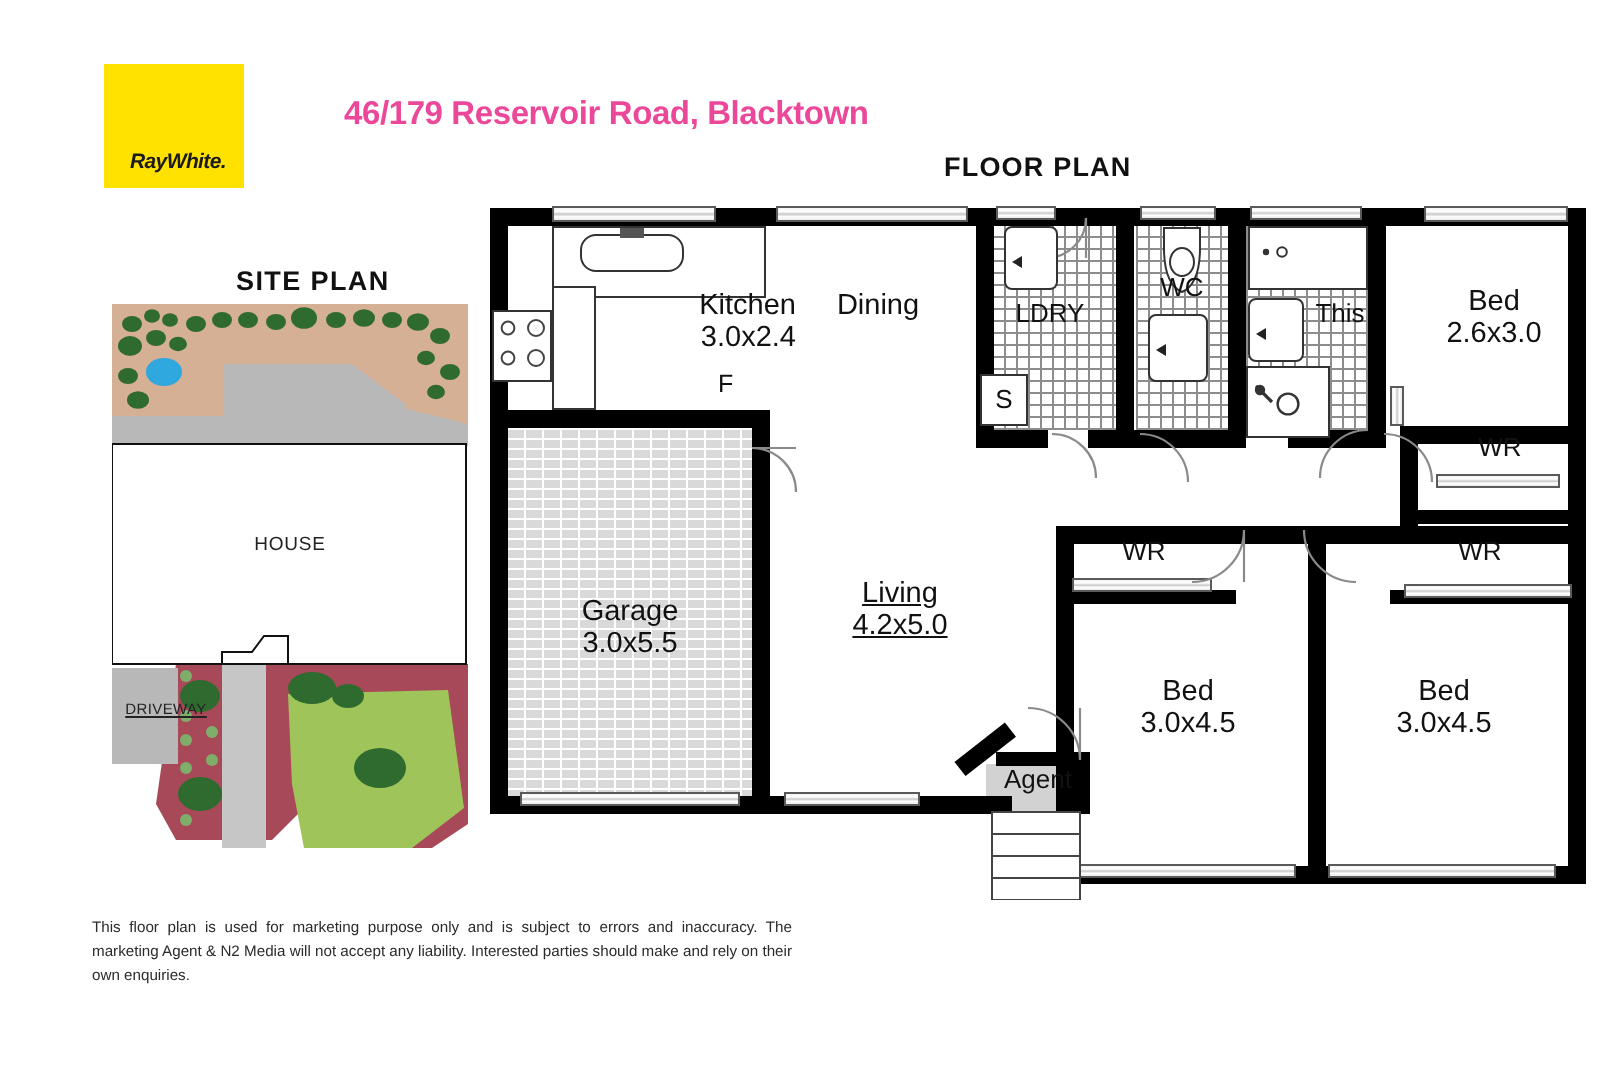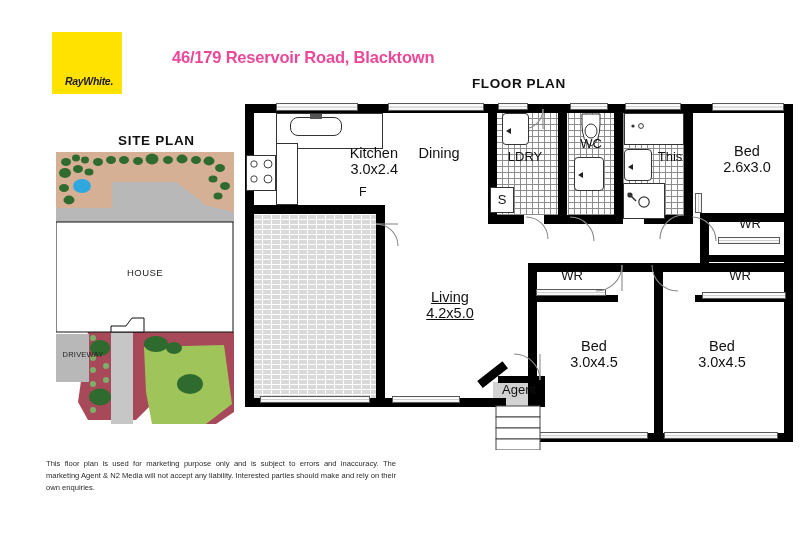--- a/index.html
+++ b/index.html
@@ -21,21 +21,21 @@
   
   #disclaimer{position:absolute;left:46px;top:458px;width:350px;}
   #disclaimer h4{margin:0 0 5px 0;font-size:11.5px;font-weight:bold;letter-spacing:0.2px;color:#111;}
   #disclaimer p{margin:0;font-size:7.6px;line-height:1.55;text-align:justify;color:#2b2b2b;}
 
   
   #site-plan{position:absolute;left:56px;top:152px;width:180px;height:292px;}
   #sp-house-label{position:absolute;left:0;top:115px;width:178px;text-align:center;
                   font-size:9.5px;color:#222;letter-spacing:0.4px;}
   #sp-driveway-label{position:absolute;left:2px;top:198px;width:50px;text-align:center;
-                     font-size:7.5px;color:#222;letter-spacing:0.2px;}
+                     font-size:7.5px;color:#222;letter-spacing:0.2px;text-decoration:underline;}
 
   
   #floor-plan{position:absolute;left:240px;top:95px;width:556px;height:355px;}
   .w{position:absolute;background:#000;}     
   .lbl{position:absolute;text-align:center;color:#111;font-size:14.5px;line-height:1.12;
        white-space:nowrap;}
   .lbl .dim{display:block;}
   .lbl-sm{font-size:13px;}
   .win{position:absolute;background:linear-gradient(to bottom,#f4f4f4 0%,#ffffff 30%,
         #c9c9c9 52%,#ffffff 72%,#eaeaea 100%);border:1px solid #5a5a5a;box-sizing:border-box;}
@@ -293,20 +293,24 @@
   <div class="lbl lbl-sm" style="left:322px;top:42px;width:58px;">
     <span>WC</span>
   </div>
   <div class="lbl lbl-sm" style="left:392px;top:55px;width:76px;">
     <span>This</span>
   </div>
   <div class="lbl" style="left:462px;top:48px;width:90px;">
     <span>Bed</span>
     <span class="dim">2.6x3.0</span>
   </div>
+  <div class="lbl" style="left:20px;top:203px;width:110px;">
+    <span>Garage</span>
+    <span class="dim">3.0x5.5</span>
+  </div>
   <div class="lbl" style="left:155px;top:194px;width:110px;text-decoration:underline;">
     <span>Living</span>
     <span class="dim">4.2x5.0</span>
   </div>
   <div class="lbl" style="left:300px;top:243px;width:108px;">
     <span>Bed</span>
     <span class="dim">3.0x4.5</span>
   </div>
   <div class="lbl" style="left:428px;top:243px;width:108px;">
     <span>Bed</span>

